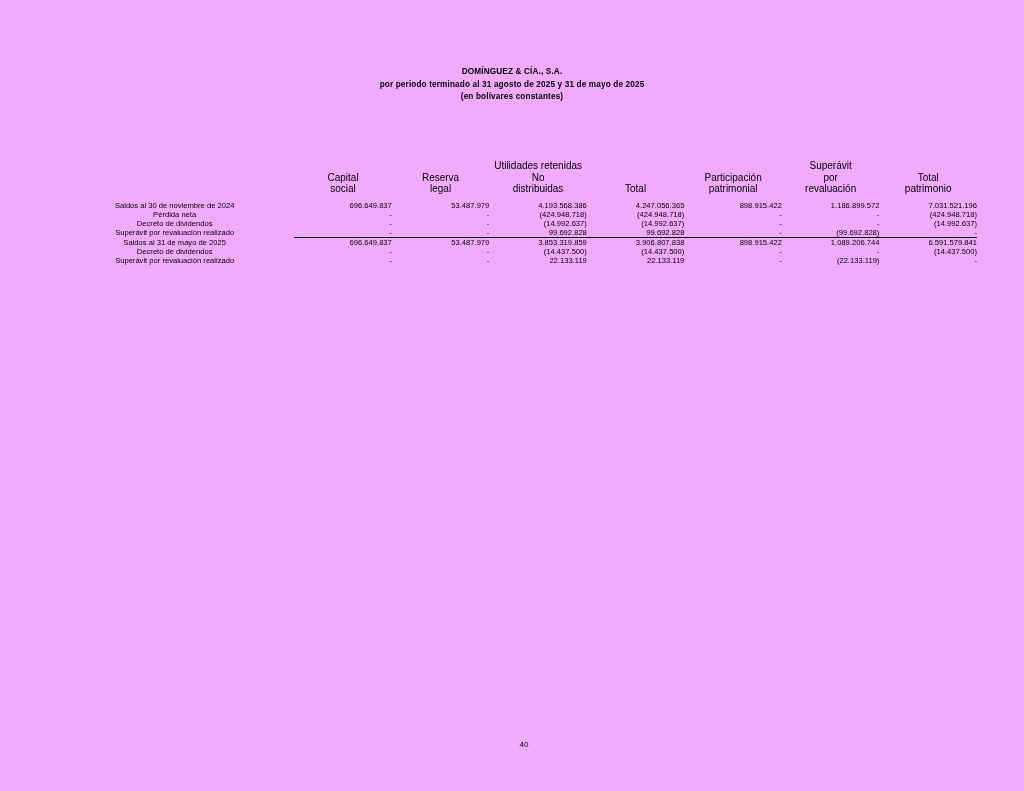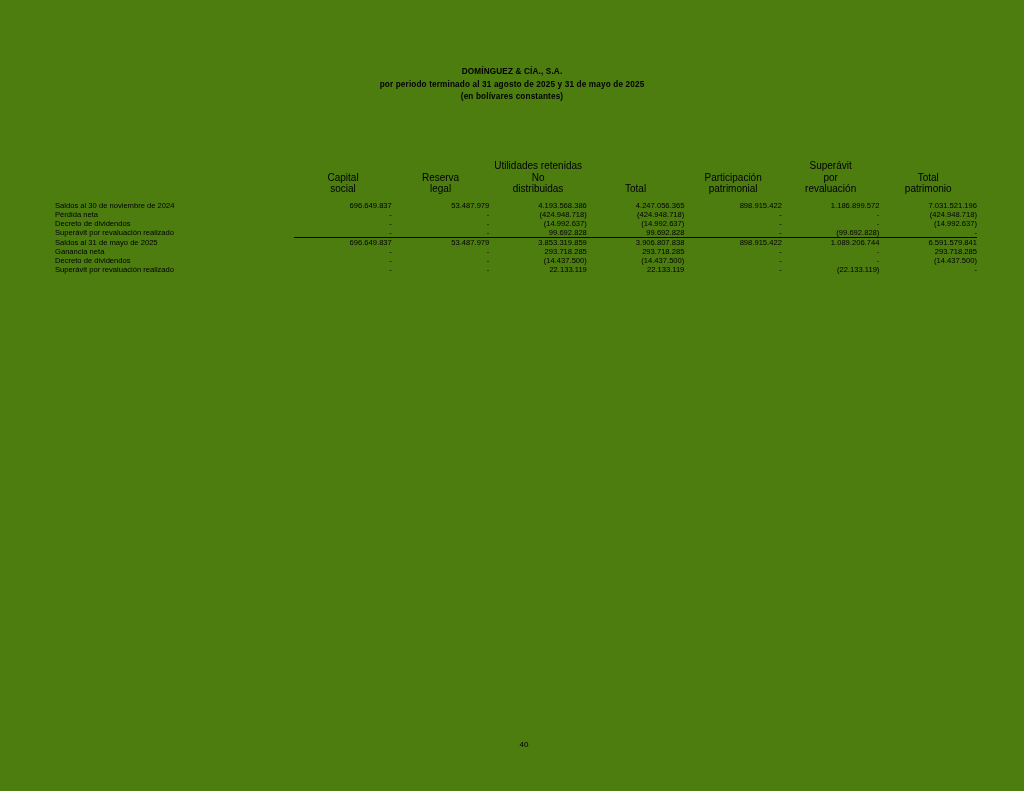--- a/index.html
+++ b/index.html
@@ -4,21 +4,21 @@
 <style>
   html, body {
     margin: 0;
     padding: 0;
     background: #8c8c8c;
   }
   .page {
     position: relative;
     width: 1024px;
     height: 791px;
-    background: #4d7c0f;
+    background: #f0abfc;
     margin: 0 auto;
     font-family: "Liberation Sans", sans-serif;
     color: #000000;
     overflow: hidden;
   }
   .header {
     position: absolute;
     top: 66px;
     left: 0;
     width: 1024px;
@@ -47,21 +47,21 @@
     text-align: center;
     font-weight: bold;
     font-size: 10px;
     line-height: 11.5px;
     padding-bottom: 3px;
   }
   .colhead .hl { display: block; }
   th.desc-col { width: 238px; }
   th.num-col { width: 97px; }
   .rowlabel {
-    text-align: left;
+    text-align: center;
     font-size: 7.6px;
     padding: 9px 0 8px 2px;
     white-space: nowrap;
   }
   td.num {
     text-align: right;
     font-size: 7.6px;
     padding: 9px 10px 8px 0;
     white-space: nowrap;
   }
@@ -184,30 +184,20 @@
         <td class="rowlabel">Saldos al 31 de mayo de 2025</td>
         <td class="num">696.649.837</td>
         <td class="num">53.487.979</td>
         <td class="num">3.853.319.859</td>
         <td class="num">3.906.807.838</td>
         <td class="num">898.915.422</td>
         <td class="num">1.089.206.744</td>
         <td class="num">6.591.579.841</td>
       </tr>
       <tr>
-        <td class="rowlabel">Ganancia neta</td>
-        <td class="num">-</td>
-        <td class="num">-</td>
-        <td class="num">293.718.285</td>
-        <td class="num">293.718.285</td>
-        <td class="num">-</td>
-        <td class="num">-</td>
-        <td class="num">293.718.285</td>
-      </tr>
-      <tr>
         <td class="rowlabel">Decreto de dividendos</td>
         <td class="num">-</td>
         <td class="num">-</td>
         <td class="num">(14.437.500)</td>
         <td class="num">(14.437.500)</td>
         <td class="num">-</td>
         <td class="num">-</td>
         <td class="num">(14.437.500)</td>
       </tr>
       <tr>

